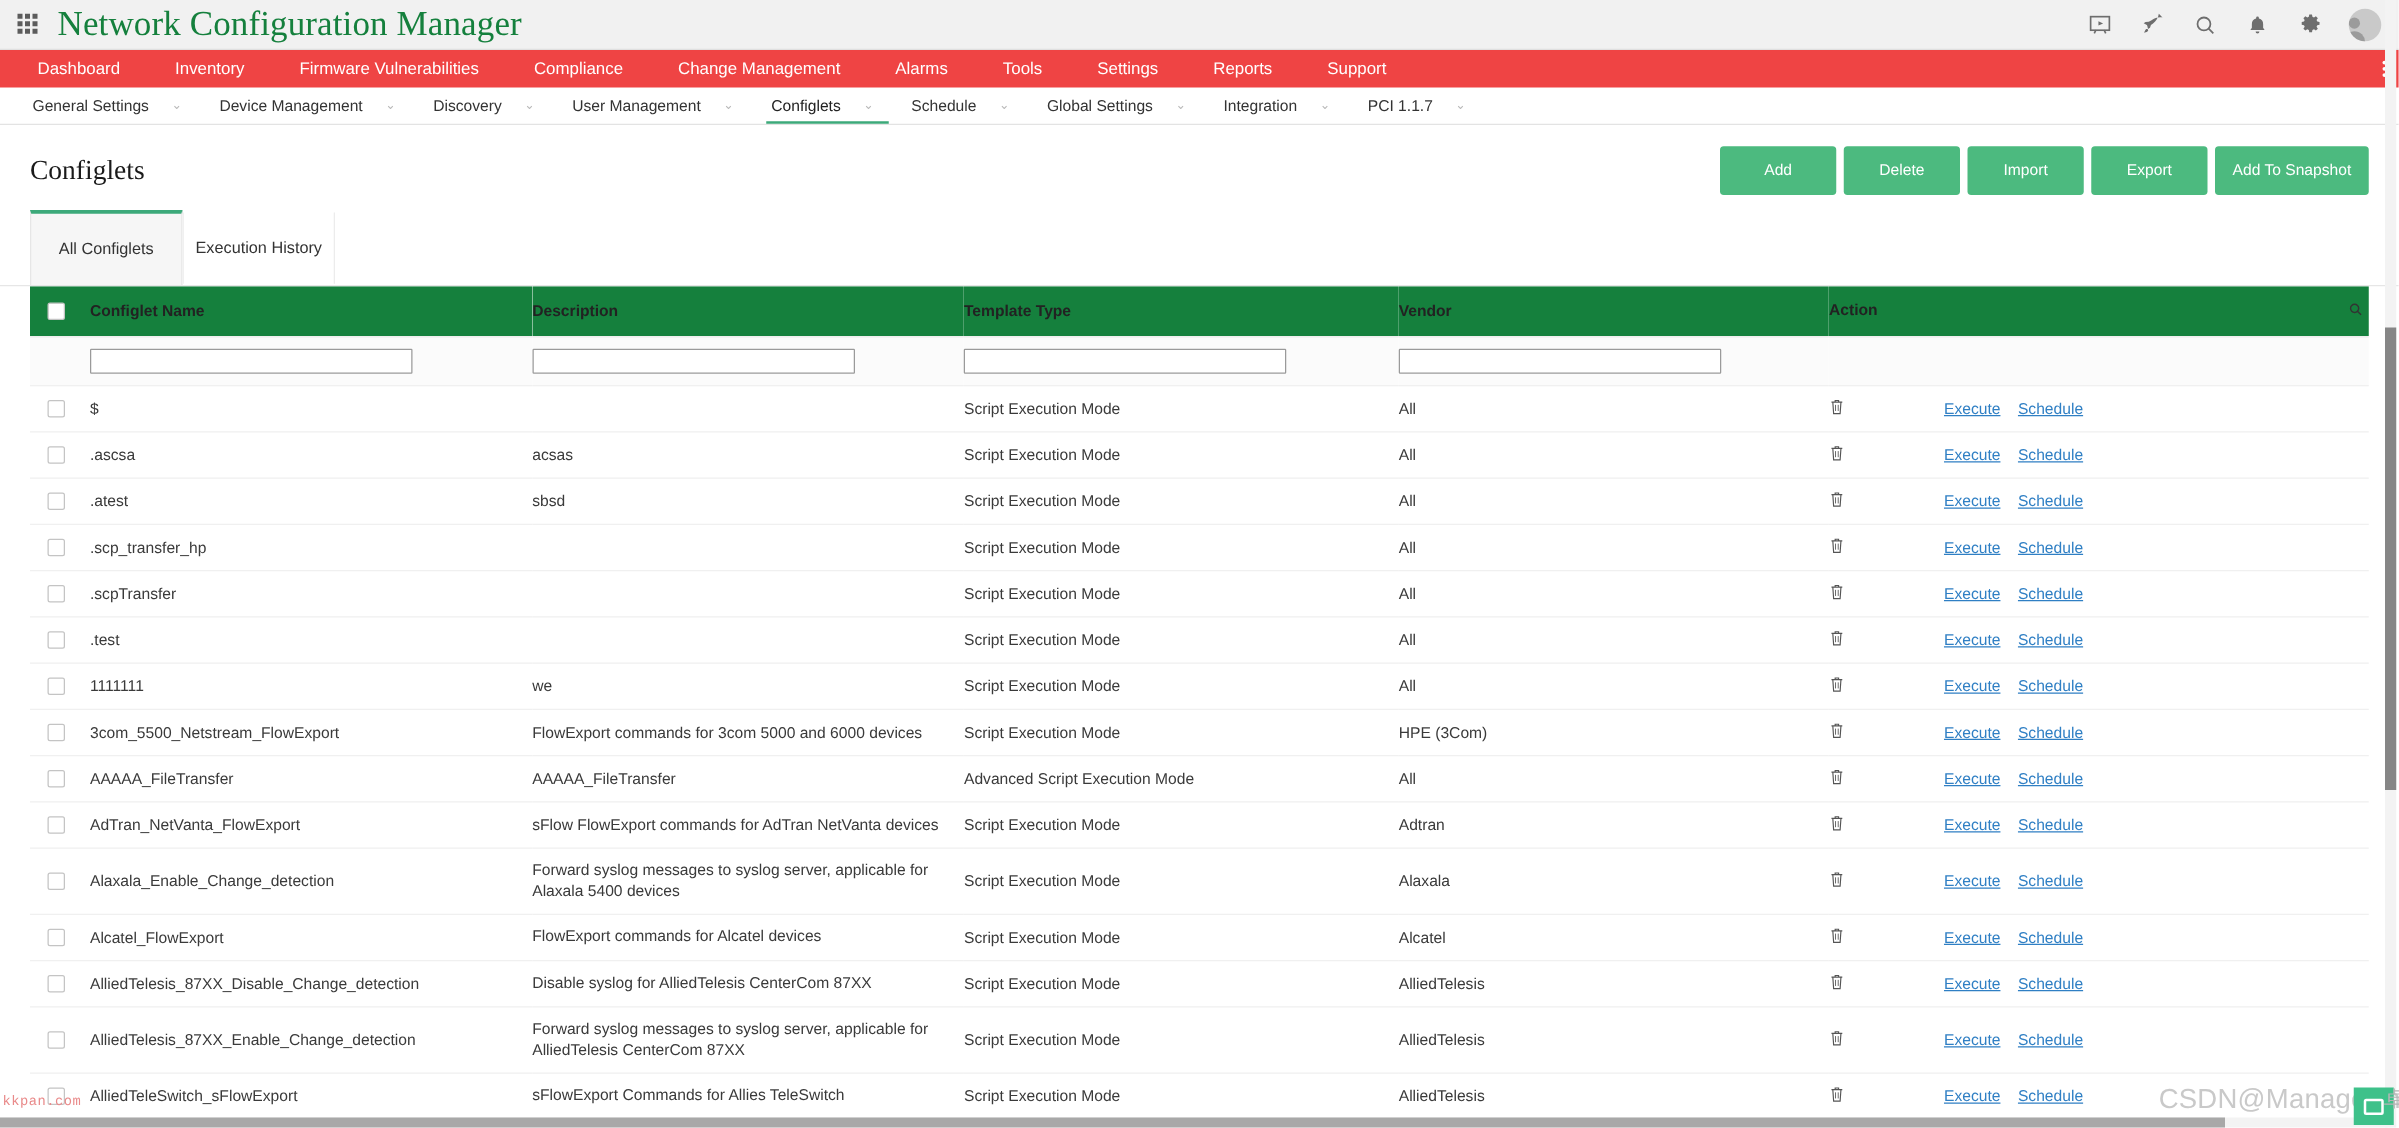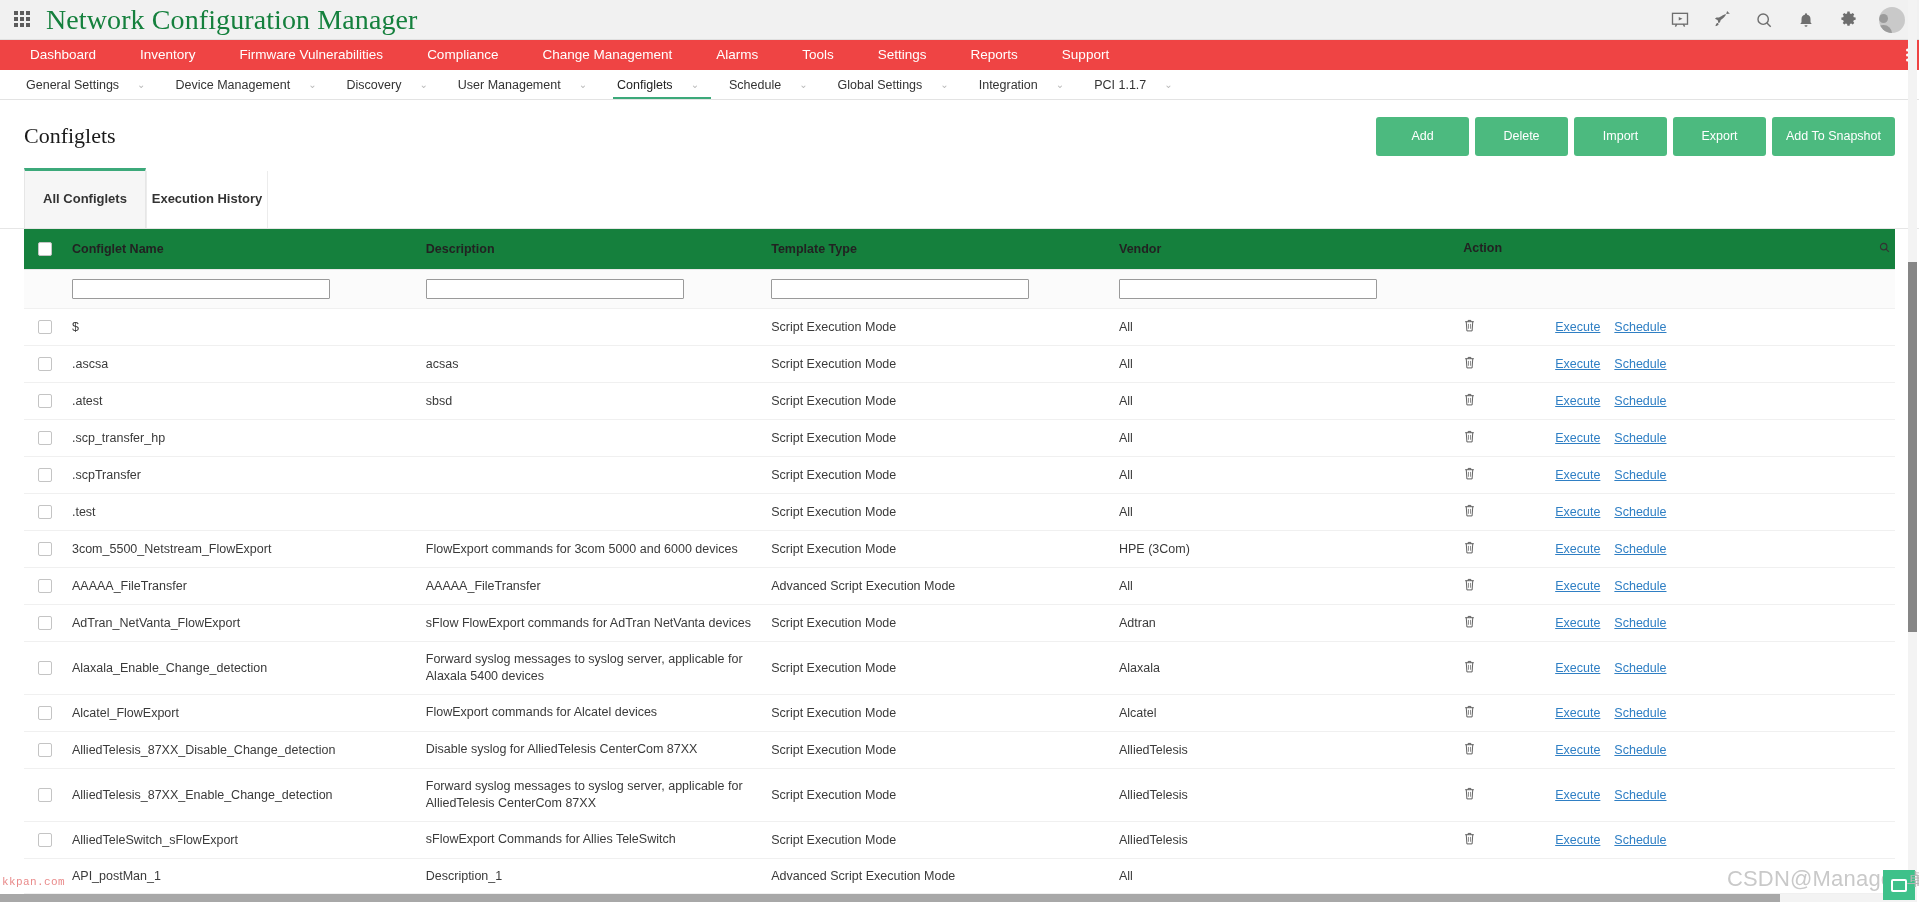--- a/index.html
+++ b/index.html
@@ -144,23 +144,22 @@
     padding: 0 14px;
     cursor: pointer;
     white-space: nowrap;
   }
 
   
   .tabsrow {
     display: flex;
     padding: 0 24px;
     margin-top: 14px;
-    align-items: flex-end;
+    align-items: center;
     border-bottom: 1px solid #e6e6e6;
-    font-weight: bold;
   }
   .tab {
     width: 122px;
     height: 57px;
     display: flex; align-items: center; justify-content: center;
     text-align: center;
     font-size: 13px;
     color: #333333;
     cursor: pointer;
     background: #ffffff;
@@ -607,20 +606,37 @@
                     <path d="M4 6h16M9.5 6V3.6h5V6M6 6l1.2 17h9.6L18 6"></path>
                     <path d="M10 10v9M14 10v9" stroke-width="1.3"></path>
                   </svg></span></span>
               <a class="lnk">Execute</a>
               <a class="lnk">Schedule</a>
             </div>
           </td>
         </tr>
         <tr>
           <td class="col-cb"><span class="chk"></span></td>
+          <td class="nm">1111111</td>
+          <td class="ds">we</td>
+          <td>Script Execution Mode</td>
+          <td>All</td>
+          <td>
+            <div class="act-inner">
+              <span class="act-trash"><span class="trash"><svg width="13" height="15" viewBox="0 0 24 26" fill="none" stroke="#555" stroke-width="1.7">
+                    <path d="M4 6h16M9.5 6V3.6h5V6M6 6l1.2 17h9.6L18 6"></path>
+                    <path d="M10 10v9M14 10v9" stroke-width="1.3"></path>
+                  </svg></span></span>
+              <a class="lnk">Execute</a>
+              <a class="lnk">Schedule</a>
+            </div>
+          </td>
+        </tr>
+        <tr>
+          <td class="col-cb"><span class="chk"></span></td>
           <td class="nm">3com_5500_Netstream_FlowExport</td>
           <td class="ds">FlowExport commands for 3com 5000 and 6000 devices</td>
           <td>Script Execution Mode</td>
           <td>HPE (3Com)</td>
           <td>
             <div class="act-inner">
               <span class="act-trash"><span class="trash"><svg width="13" height="15" viewBox="0 0 24 26" fill="none" stroke="#555" stroke-width="1.7">
                     <path d="M4 6h16M9.5 6V3.6h5V6M6 6l1.2 17h9.6L18 6"></path>
                     <path d="M10 10v9M14 10v9" stroke-width="1.3"></path>
                   </svg></span></span>

